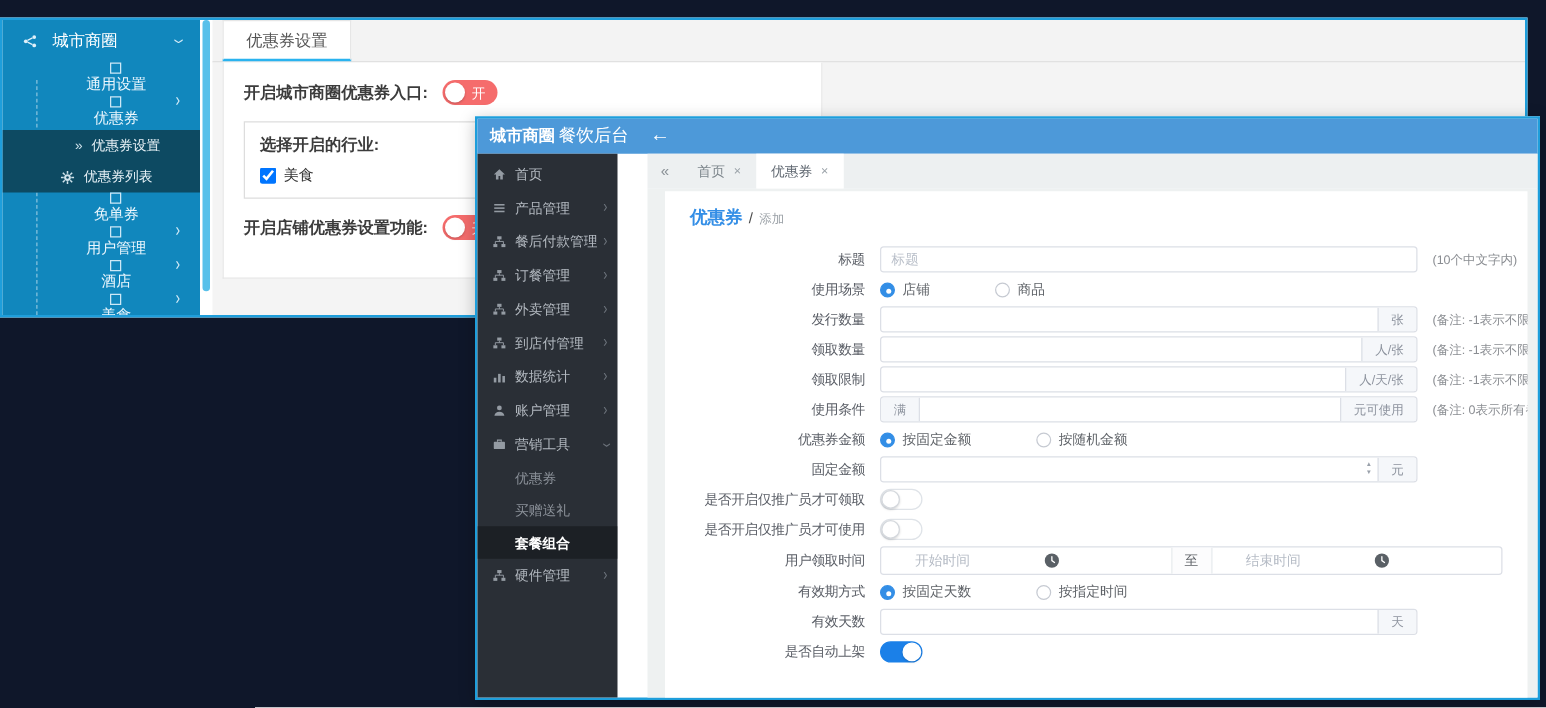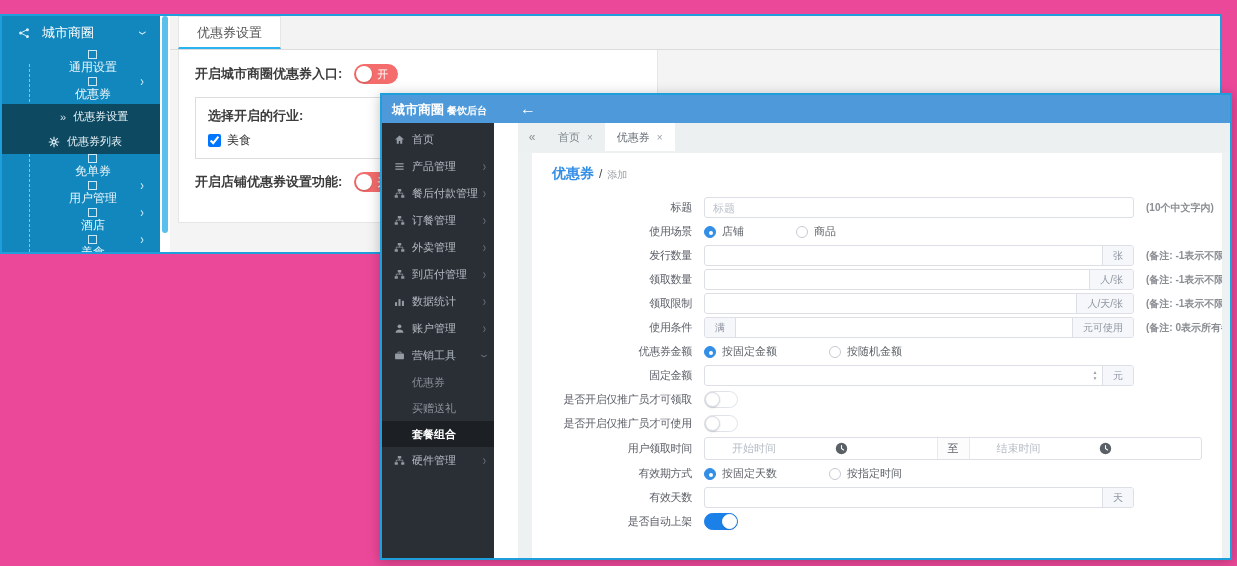--- a/index.html
+++ b/index.html
@@ -1,16 +1,16 @@
 <!DOCTYPE html>
 <html style="--window_border: #1e9edb; --main_sidebar: #1187bd; --submenu_bg: #0d4a62; --overlay_header: #4d99d9; --overlay_sidebar: #2a2f36; --accent_blue: #338ee6; --toggle_on_blue: #1b80e8; --toggle_pink: #f56c6c; --tab_underline: #2ab3ef; --save_button: #79aeee; --cancel_button: #eb5a5f;"><head>
 <meta charset="utf-8">
 <style>
   html,body{margin:0;padding:0;background:#fff;font-family:"Liberation Sans","DejaVu Sans",sans-serif;}
-  .stage{position:relative;width:1237px;height:566px;overflow:hidden;background:#ec4899;}
+  .stage{position:relative;width:1237px;height:566px;overflow:hidden;background:#0f172a;}
   .ic svg{width:12px;height:12px;display:block;fill:currentColor;}
   .arr{display:inline-block;font-size:13px;line-height:1;transform:scaleY(1.4);}
   .arr.down{transform:rotate(90deg) scaleY(1.4);}
 
   
   .main-window{position:absolute;left:0;top:14px;width:1222px;height:240px;border:2px solid var(--window_border,#1e9edb);box-sizing:border-box;display:flex;background:#fff;}
   .m-sidebar{position:relative;width:158px;background:var(--main_sidebar,#1187bd);overflow:hidden;flex:none;color:#eaf6fd;}
   .m-dash{position:absolute;left:27px;top:48px;bottom:0;border-left:1px dashed rgba(255,255,255,.5);}
   .m-head{position:relative;height:34px;display:flex;align-items:center;padding:0 14px 0 16px;font-size:13px;color:#fff;}
   .m-head .ic{margin-right:12px;color:#dff0fa;}
@@ -38,21 +38,21 @@
   .cn-switch .on-t{color:#fff;font-size:11px;margin-left:5px;}
   .m-box{margin:13px 0;border:1px solid #ddd;padding:9px 12px;background:#fff;}
   .m-check{display:flex;align-items:center;gap:6px;margin-top:7px;font-size:12px;color:#333;cursor:pointer;}
   .m-check input{width:13px;height:13px;margin:0;}
 
   
   .ov-window{position:absolute;left:380px;top:93px;width:852px;height:467px;border:2px solid var(--window_border,#1e9edb);box-sizing:border-box;background:#fff;display:flex;flex-direction:column;box-shadow:0 2px 12px rgba(0,0,0,.25);}
   .ov-header{height:28px;background:var(--overlay_header,#4d99d9);color:#fff;display:flex;align-items:center;flex:none;}
   .ov-title{width:112px;padding-left:10px;flex:none;white-space:nowrap;}
   .ov-title b{font-size:13px;}
-  .ov-title small{font-size:10px;margin-left:3px;font-weight:bold;}
+  .ov-title small{font-size:14px;margin-left:3px;font-weight:normal;}
   .ov-back{margin-left:16px;font-size:16px;cursor:pointer;line-height:1;}
   .ov-body{flex:1;display:flex;min-height:0;gap:24px;}
   .ov-sidebar{width:112px;background:var(--overlay_sidebar,#2a2f36);flex:none;padding-top:3px;overflow:hidden;font-size:11px;color:#b4bac1;}
   .ov-item{height:27px;display:flex;align-items:center;padding:0 8px 0 12px;cursor:pointer;}
   .ov-item .ic{margin-right:7px;color:#949ba3;flex:none;}
   .ov-item .ic svg{width:11px;height:11px;}
   .ov-item .arr{margin-left:auto;font-size:10px;color:#6d747c;}
   .ov-child{height:26px;display:flex;align-items:center;padding-left:30px;color:#8b9199;cursor:pointer;}
   .ov-child.act{background:#1c2025;color:#fff;font-weight:bold;}
   .ov-main{flex:1;display:flex;flex-direction:column;min-width:0;}
@@ -70,21 +70,21 @@
   .f-row{display:flex;align-items:center;min-height:21px;margin-bottom:3px;}
   .f-label{width:140px;flex:none;text-align:right;padding-right:12px;font-size:11px;color:#5a5e66;white-space:nowrap;letter-spacing:-.3px;}
   .f-ctrl{flex:1;display:flex;align-items:center;min-width:0;}
   .inp-group{display:flex;align-items:stretch;width:430px;height:21px;border:1px solid #dcdfe6;border-radius:3px;background:#fff;box-sizing:border-box;overflow:hidden;flex:none;}
   .inp-group input{flex:1;border:none;outline:none;padding:0 8px;font-size:11px;color:#333;min-width:0;font-family:inherit;background:transparent;}
   .inp-group input::placeholder{color:#b9bfc9;}
   .affix{background:#f5f7fa;color:#8d939e;font-size:10px;display:flex;align-items:center;padding:0 10px;flex:none;}
   .affix.sfx{border-left:1px solid #dcdfe6;}
   .affix.pfx{border-right:1px solid #dcdfe6;}
   .spin{width:14px;display:flex;flex-direction:column;align-items:center;justify-content:center;gap:1px;color:#99a0aa;font-size:5px;line-height:5px;cursor:pointer;flex:none;}
-  .f-note{margin-left:12px;font-size:10px;color:#8a8d92;white-space:nowrap;font-weight:bold;}
+  .f-note{margin-left:12px;font-size:10px;color:#8a8d92;white-space:nowrap;}
   .f-radio{display:inline-flex;align-items:center;margin-right:52px;font-size:11px;color:#5f6368;cursor:pointer;}
   .rdot{width:12px;height:12px;border-radius:50%;border:1px solid #c6cad2;background:#fff;margin-right:6px;box-sizing:border-box;position:relative;flex:none;}
   .rdot.sel{background:var(--accent_blue,#338ee6);border-color:var(--accent_blue,#338ee6);}
   .rdot.sel::after{content:'';position:absolute;left:4px;top:4px;width:4px;height:4px;border-radius:50%;background:#fff;}
   .sw{width:34px;height:17px;border-radius:9px;border:1px solid #dfe3e8;background:#fff;position:relative;cursor:pointer;flex:none;box-sizing:border-box;}
   .sw .k{position:absolute;left:0;top:0;width:15px;height:15px;border-radius:50%;background:#fff;border:1px solid #d4d8dd;box-sizing:border-box;box-shadow:0 1px 2px rgba(0,0,0,.15);}
   .sw.on{background:var(--toggle_on_blue,#1b80e8);border-color:var(--toggle_on_blue,#1b80e8);}
   .sw.on .k{left:auto;right:0;border-color:#fff;}
   .dt{display:flex;align-items:center;flex:1;height:23px;border:1px solid #dcdfe6;border-radius:3px;background:#fff;box-sizing:border-box;min-width:0;}
   .dt-ph{color:#b6bcc6;font-size:11px;padding:0 8px;white-space:nowrap;margin-left:19px;}

